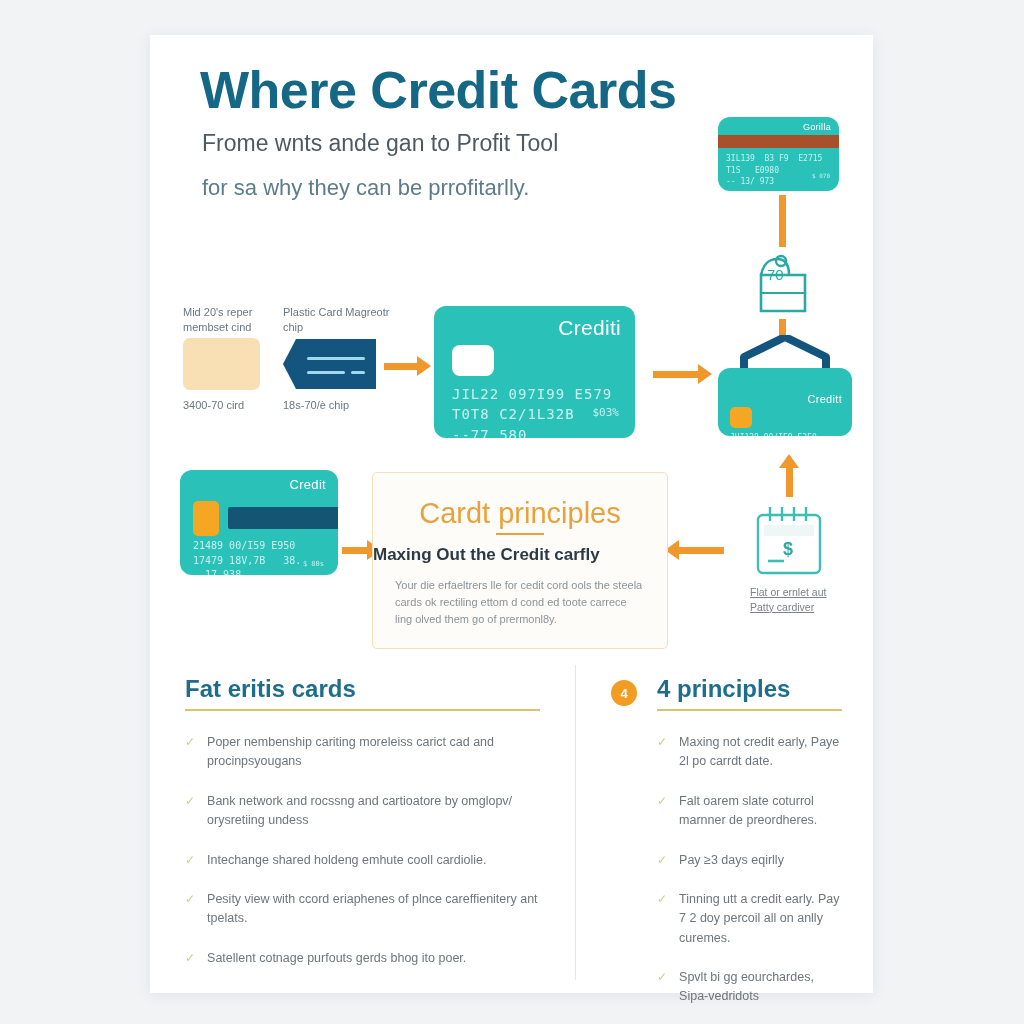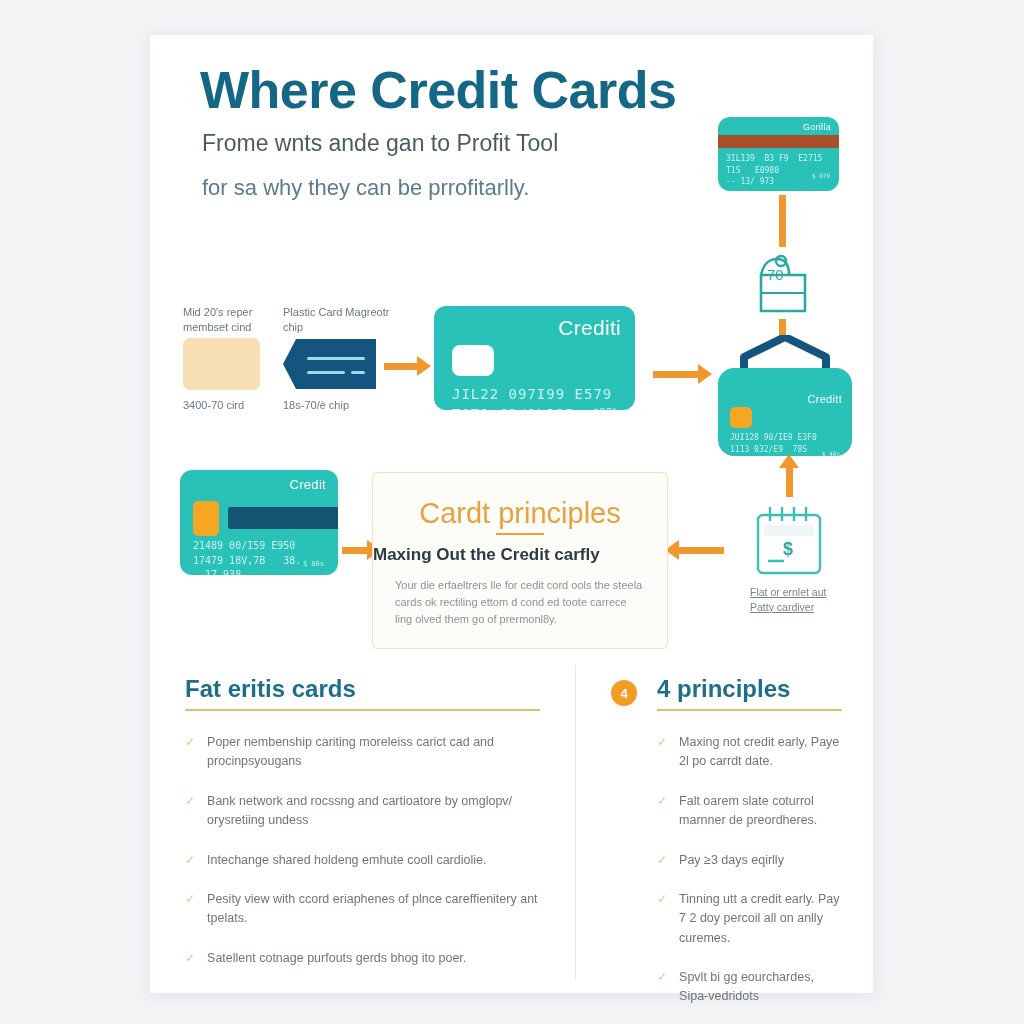--- a/index.html
+++ b/index.html
@@ -112,28 +112,28 @@
   }
 
   
   #card-top { left: 568px; top: 82px; width: 121px; height: 74px; }
   #card-top .card-brand { font-size: 9px; right: 8px; top: 5px; }
   #card-top .card-stripe-brown { top: 18px; height: 13px; }
   #card-top .card-digits { left: 8px; top: 36px; font-size: 8px; }
   #card-top .card-amount { right: 9px; top: 55px; font-size: 6px; }
 
   
-  #card-center { left: 284px; top: 271px; width: 201px; height: 104px; }
+  #card-center { left: 284px; top: 271px; width: 201px; height: 132px; }
   #card-center .card-brand { font-size: 21px; right: 14px; top: 10px; }
   #card-center .chip-white { left: 18px; top: 39px; width: 42px; height: 31px; }
   #card-center .card-digits { left: 18px; top: 78px; font-size: 14px; letter-spacing: 1px; }
   #card-center .card-amount { right: 16px; top: 100px; font-size: 11px; }
 
   
-  #card-right { left: 568px; top: 333px; width: 134px; height: 88px; border-radius: 16px; }
+  #card-right { left: 568px; top: 333px; width: 134px; height: 68px; }
   #card-right .card-brand { font-size: 11px; right: 10px; top: 25px; }
   #card-right .chip-orange { left: 12px; top: 39px; width: 22px; height: 21px; }
   #card-right .card-digits { left: 12px; top: 64px; font-size: 8px; }
   #card-right .card-amount { right: 12px; top: 82px; font-size: 6px; }
 
   
   #card-bottomleft { left: 30px; top: 435px; width: 158px; height: 105px; }
   #card-bottomleft .card-brand { font-size: 13px; right: 12px; top: 7px; }
   #card-bottomleft .chip-orange { left: 13px; top: 31px; width: 26px; height: 35px; }
   #card-bottomleft .card-stripe-navy { left: 48px; top: 37px; width: 120px; height: 22px; }

